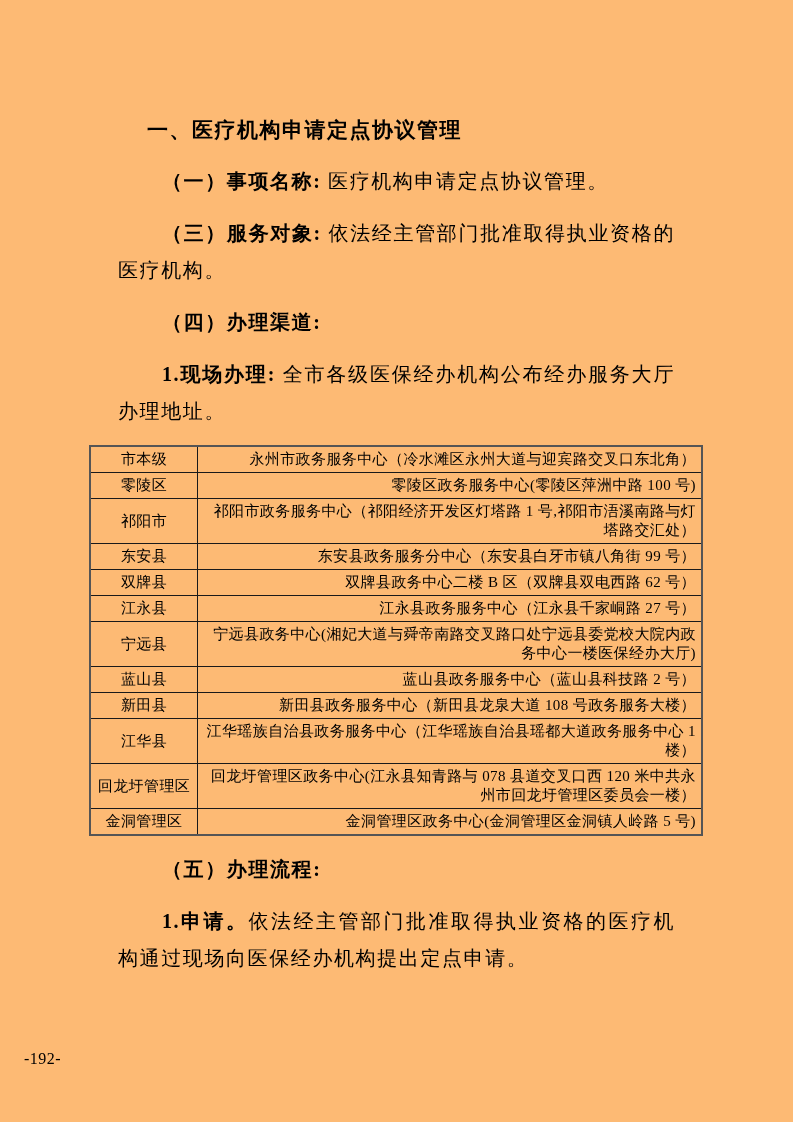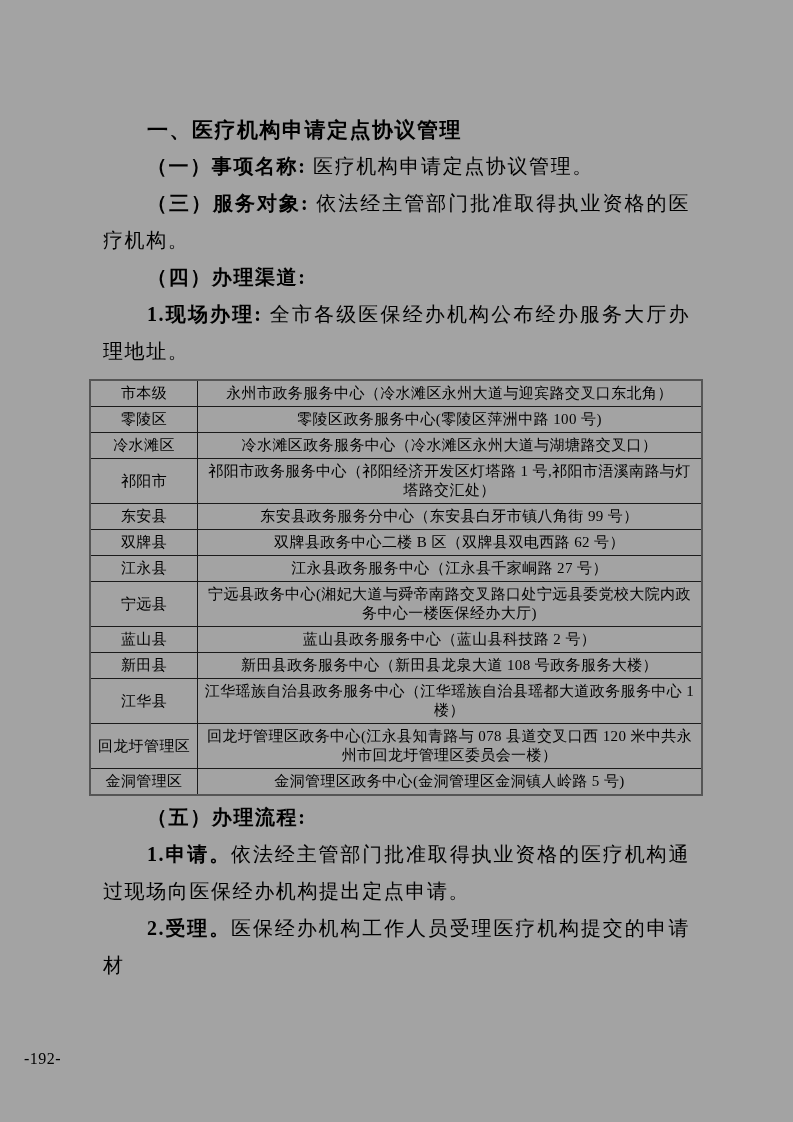--- a/index.html
+++ b/index.html
@@ -4,21 +4,21 @@
 <style>
   html, body {
     margin: 0;
     padding: 0;
     background: #ffffff;
   }
   .page {
     position: relative;
     width: 793px;
     height: 1122px;
-    background: #a3a3a3;
+    background: #fdba74;
     font-family: "Liberation Serif", serif;
     color: #000000;
     overflow: hidden;
   }
   .content {
     position: absolute;
     left: 103px;
     top: 111px;
     width: 587px;
   }
@@ -26,21 +26,21 @@
     margin: 0;
     font-family: "Liberation Sans", sans-serif;
     font-weight: bold;
     font-size: 21px;
     line-height: 37px;
     letter-spacing: 1.5px;
     text-indent: 44px;
     color: #000000;
   }
   .para {
-    margin: 0;
+    margin: 15px;
     font-size: 20px;
     line-height: 37px;
     letter-spacing: 1.6px;
     text-align: justify;
     text-indent: 44px;
     color: #000000;
   }
   .lbl {
     font-weight: bold;
   }
@@ -61,21 +61,21 @@
     padding: 3px 5px;
     vertical-align: middle;
     color: #000000;
   }
   td.region {
     width: 96px;
     text-align: center;
     padding: 3px 2px;
   }
   td.address {
-    text-align: center;
+    text-align: right;
   }
   .page-number {
     position: absolute;
     top: 1050px;
     left: 0;
     width: 100%;
     text-align: left;
     font-size: 16px;
     letter-spacing: 0.5px;
     color: #000000;
@@ -104,24 +104,20 @@
   <tr>
     <td class="region">市本级</td>
     <td class="address">永州市政务服务中心（冷水滩区永州大道与迎宾路交叉口东北角）</td>
   </tr>
 
   <tr>
     <td class="region">零陵区</td>
     <td class="address">零陵区政务服务中心(零陵区萍洲中路 100 号)</td>
   </tr>
 
-  <tr>
-    <td class="region">冷水滩区</td>
-    <td class="address">冷水滩区政务服务中心（冷水滩区永州大道与湖塘路交叉口）</td>
-  </tr>
 
   <tr>
     <td class="region">祁阳市</td>
     <td class="address">祁阳市政务服务中心（祁阳经济开发区灯塔路 1 号,祁阳市浯溪南路与灯塔路交汇处）</td>
   </tr>
 
   <tr>
     <td class="region">东安县</td>
     <td class="address">东安县政务服务分中心（东安县白牙市镇八角街 99 号）</td>
   </tr>
@@ -166,18 +162,17 @@
     <td class="region">金洞管理区</td>
     <td class="address">金洞管理区政务中心(金洞管理区金洞镇人岭路 5 号)</td>
   </tr>
 </tbody>
     </table>
 
     <p class="para"><span class="lbl">（五）办理流程:</span></p>
 
     <p class="para"><span class="lbl">1.申请。</span><span>依法经主管部门批准取得执业资格的医疗机构通过现场向医保经办机构提出定点申请。</span></p>
 
-    <p class="para"><span class="lbl">2.受理。</span><span>医保经办机构工作人员受理医疗机构提交的申请材</span></p>
 
   </div>
 
   <div class="page-number">-192-</div>
 </div>
 
 </body></html>

